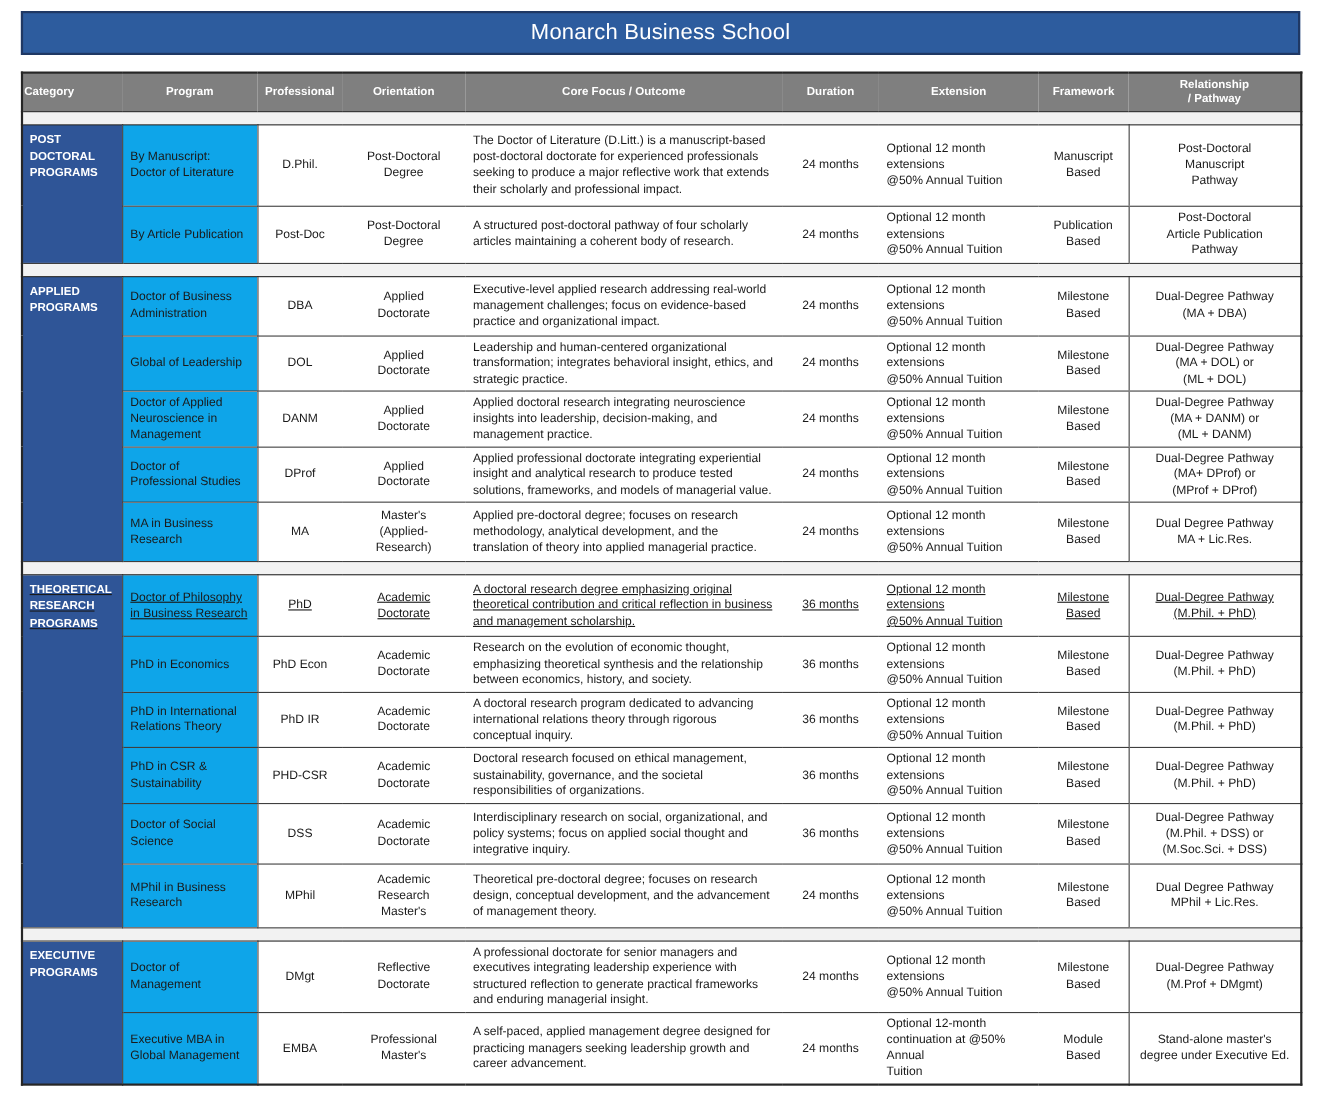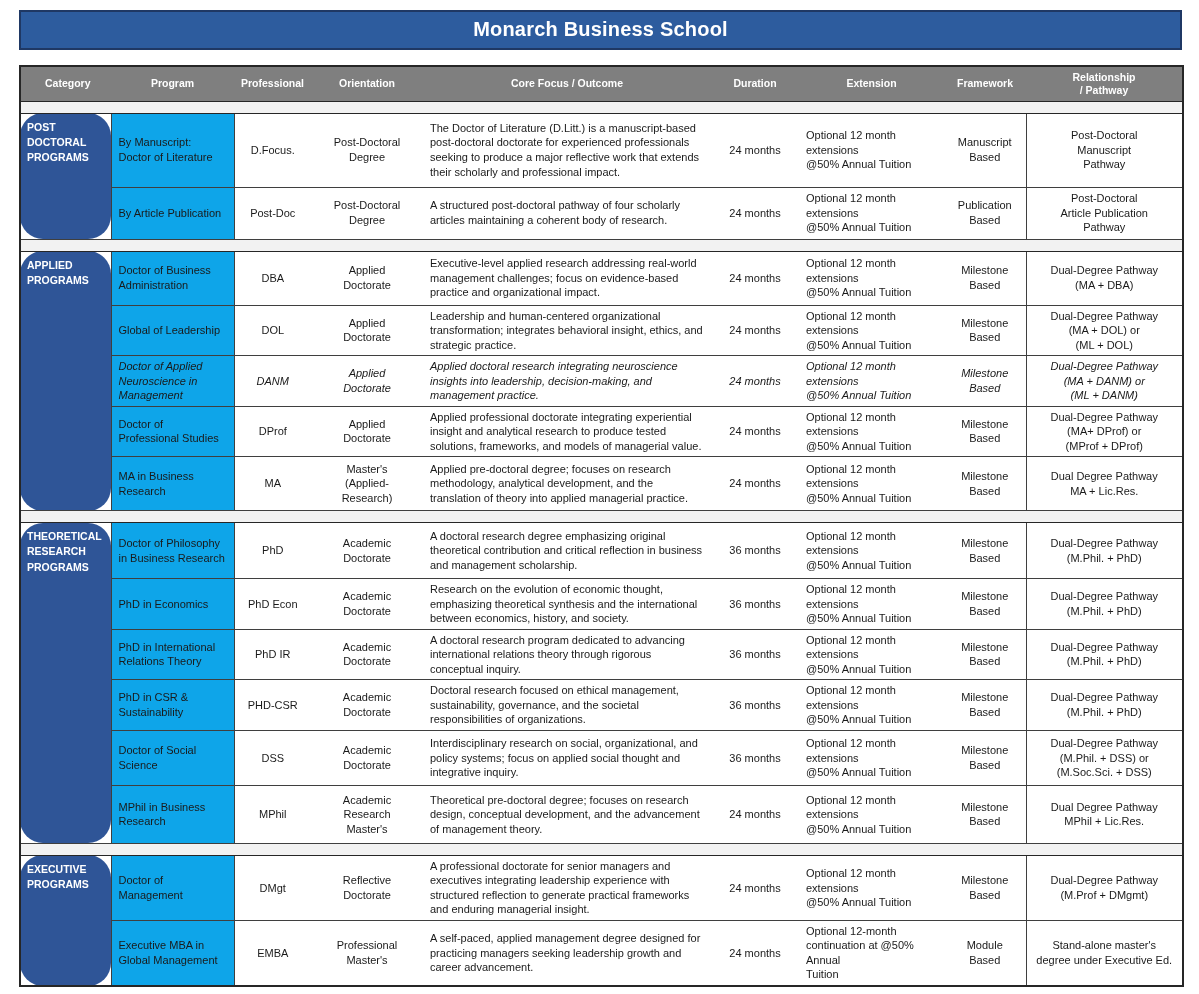--- a/index.html
+++ b/index.html
@@ -15,21 +15,21 @@
     margin: 10px 0 0 19px;
     width: 1163px;
     background: #2D5C9E;
     border: 2px solid #1F3864;
     color: #ffffff;
     text-align: center;
     padding: 4px 0 6px 0;
   }
   .banner .t-line {
     font-size: 20px;
-    font-weight: 700;
+    font-weight: 400;
     line-height: 26px;
     letter-spacing: 0.2px;
   }
   table.matrix {
     margin: 15px 0 0 19px;
     width: 1163px;
     border-collapse: collapse;
     table-layout: fixed;
     border: 2px solid #262626;
   }
@@ -39,21 +39,21 @@
     font-size: 10.5px;
     font-weight: 600;
     height: 35px;
     text-align: center;
     vertical-align: middle;
     white-space: pre-line;
     line-height: 1.25;
     padding: 2px 4px;
     border-bottom: 1.5px solid #262626;
   }
-  th.h-category { text-align: left; padding-left: 24px; }
+  th.h-category { text-align: left; padding-left: 1px; }
   td {
     font-size: 11px;
     line-height: 1.32;
     padding: 3px 7px;
     vertical-align: middle;
     white-space: pre-line;
     border-top: 1px solid #3f3f3f;
     border-bottom: 1px solid #3f3f3f;
     overflow: hidden;
   }
@@ -66,21 +66,20 @@
   }
   td.cat {
     background: #2F5597;
     color: #ffffff;
     font-weight: 700;
     font-size: 10.5px;
     vertical-align: top;
     padding: 6px 6px;
     line-height: 1.45;
     border-right: 1px solid #3f3f3f;
-    border-radius: 23px;
   }
   td.c-program {
     background: #0ea5e9;
     border-left: 1px solid #3f3f3f;
     border-right: 1px solid #3f3f3f;
   }
   td.c-abbreviation, td.c-orientation, td.c-duration,
   td.c-framework, td.c-relationship { text-align: center; }
   td.c-relationship { border-left: 1px solid #3f3f3f; }
   td.c-core_focus, td.c-extension, td.c-program { text-align: left; }
@@ -121,21 +120,21 @@
   <tbody id="rows">
       <tr>
         <td class="band" colspan="9"></td>
       </tr>
       <tr style="height: 74px;">
         <td class="cat" rowspan="2">POST
 DOCTORAL
 PROGRAMS</td>
         <td class="c-program">By Manuscript:
 Doctor of Literature</td>
-        <td class="c-abbreviation">D.Focus.</td>
+        <td class="c-abbreviation">D.Phil.</td>
         <td class="c-orientation">Post-Doctoral
 Degree</td>
         <td class="c-core_focus">The Doctor of Literature (D.Litt.) is a manuscript-based post-doctoral doctorate for experienced professionals seeking to produce a major reflective work that extends their scholarly and professional impact.</td>
         <td class="c-duration">24 months</td>
         <td class="c-extension">Optional 12 month extensions
 @50% Annual Tuition</td>
         <td class="c-framework">Manuscript
 Based</td>
         <td class="c-relationship">Post-Doctoral
 Manuscript
@@ -183,21 +182,21 @@
         <td class="c-core_focus">Leadership and human-centered organizational transformation; integrates behavioral insight, ethics, and strategic practice.</td>
         <td class="c-duration">24 months</td>
         <td class="c-extension">Optional 12 month extensions
 @50% Annual Tuition</td>
         <td class="c-framework">Milestone
 Based</td>
         <td class="c-relationship">Dual-Degree Pathway
 (MA + DOL) or
 (ML + DOL)</td>
       </tr>
-      <tr style="height: 49px; font-style: italic;">
+      <tr style="height: 49px;">
         <td class="c-program">Doctor of Applied Neuroscience in Management</td>
         <td class="c-abbreviation">DANM</td>
         <td class="c-orientation">Applied
 Doctorate</td>
         <td class="c-core_focus">Applied doctoral research integrating neuroscience insights into leadership, decision-making, and management practice.</td>
         <td class="c-duration">24 months</td>
         <td class="c-extension">Optional 12 month extensions
 @50% Annual Tuition</td>
         <td class="c-framework">Milestone
 Based</td>
@@ -231,21 +230,21 @@
         <td class="c-extension">Optional 12 month extensions
 @50% Annual Tuition</td>
         <td class="c-framework">Milestone
 Based</td>
         <td class="c-relationship">Dual Degree Pathway
 MA + Lic.Res.</td>
       </tr>
       <tr>
         <td class="band" colspan="9"></td>
       </tr>
-      <tr style="height: 56px;">
+      <tr style="height: 56px; text-decoration: underline;">
         <td class="cat" rowspan="6">THEORETICAL
 RESEARCH
 PROGRAMS</td>
         <td class="c-program">Doctor of Philosophy in Business Research</td>
         <td class="c-abbreviation">PhD</td>
         <td class="c-orientation">Academic
 Doctorate</td>
         <td class="c-core_focus">A doctoral research degree emphasizing original theoretical contribution and critical reflection in business and management scholarship.</td>
         <td class="c-duration">36 months</td>
         <td class="c-extension">Optional 12 month extensions
@@ -253,21 +252,21 @@
         <td class="c-framework">Milestone
 Based</td>
         <td class="c-relationship">Dual-Degree Pathway
 (M.Phil. + PhD)</td>
       </tr>
       <tr style="height: 49px;">
         <td class="c-program">PhD in Economics</td>
         <td class="c-abbreviation">PhD Econ</td>
         <td class="c-orientation">Academic
 Doctorate</td>
-        <td class="c-core_focus">Research on the evolution of economic thought, emphasizing theoretical synthesis and the international between economics, history, and society.</td>
+        <td class="c-core_focus">Research on the evolution of economic thought, emphasizing theoretical synthesis and the relationship between economics, history, and society.</td>
         <td class="c-duration">36 months</td>
         <td class="c-extension">Optional 12 month extensions
 @50% Annual Tuition</td>
         <td class="c-framework">Milestone
 Based</td>
         <td class="c-relationship">Dual-Degree Pathway
 (M.Phil. + PhD)</td>
       </tr>
       <tr style="height: 49px;">
         <td class="c-program">PhD in International Relations Theory</td>

